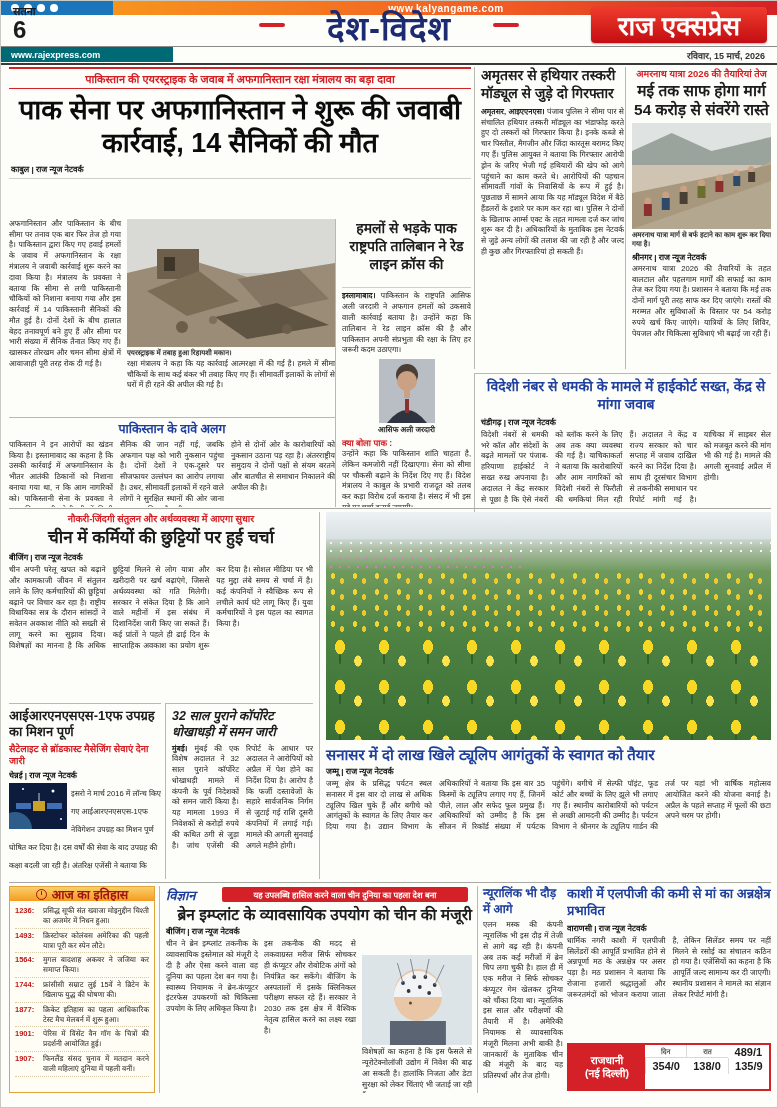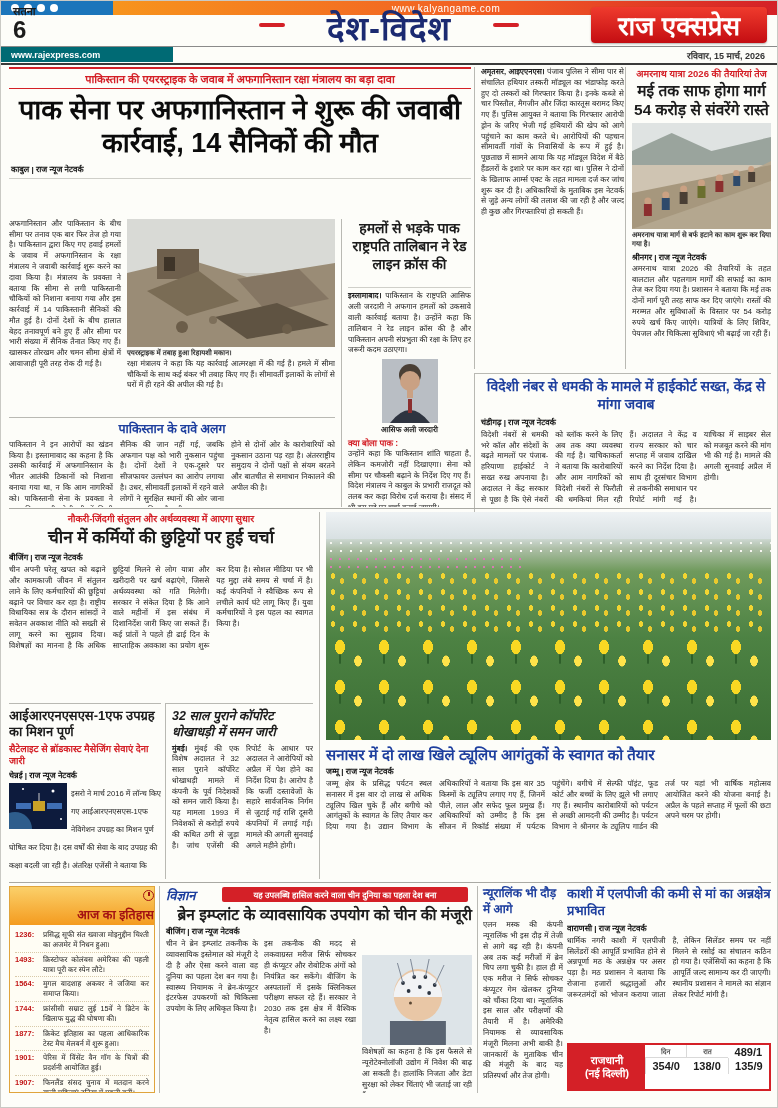--- a/index.html
+++ b/index.html
@@ -25,21 +25,21 @@
   .body-txt { font-size:7.6px; line-height:1.42; text-align:justify; color:#222; }
   .byline { font-size:8px; font-weight:bold; color:#111; }
   .photo { display:block; width:100%; }
   .hr { position:absolute; border-top:1px solid #a9a9a3; }
 
   
   .lead { left:8px; top:66px; width:462px; height:440px; }
   .kicker { color:#d42027; font-weight:bold; font-size:11px; text-align:center; border-top:2px solid #d42027; border-bottom:1px solid #d42027; padding:2px 0; }
   .lead-headline { font-size:27px; font-weight:800; text-align:center; line-height:1.22; color:#0b0b0b; padding:5px 0 2px; }
   .lead-byline { padding:1px 2px 4px; border-bottom:1px solid #cfcfc9; margin-bottom:3px; }
-  .lead-flex { display:flex; gap:6px; height:330px;margin-top:40px; }
+  .lead-flex { display:flex; gap:0; height:330px;margin-top:40px; }
   .lead-left { width:326px; display:flex; flex-direction:column; }
   .lead-row1 { display:flex; gap:6px; height:195px; }
   .lead-colA { width:112px; }
   .lead-photoCol { flex:1; display:flex; flex-direction:column; }
   .lead-photo { height:128px; }
   .photo-caption { font-size:7px; font-weight:bold; padding:1px 0 2px; color:#333; }
   .lead-colB { flex:1; overflow:hidden; }
   .claims { flex:1; border-top:1px solid #b9b9b3; margin-top:3px; padding-top:2px; }
   .claims-title { text-align:center; color:#1e3f9e; font-weight:800; font-size:12.5px; padding-bottom:3px; }
   .claims-body { column-count:3; column-gap:7px; }
@@ -88,21 +88,21 @@
   .sat-byline { padding:0 0 2px; }
   .sat-photo { float:left; width:58px; height:46px; margin:1px 4px 2px 0; }
 
   .fraud { left:164px; top:702px; width:148px; height:176px; border-top:1px solid #b9b9b3; border-left:1px solid #b9b9b3; padding:4px 0 0 6px; }
   .fr-headline { font-size:12.5px; font-weight:800; line-height:1.3; padding-bottom:3px;font-style:italic; }
   .fr-body { column-count:2; column-gap:7px; }
 
   
   .hr-bot { left:8px; width:762px; top:881px; }
   .history { left:8px; top:885px; width:146px; height:207px; border:1px solid #e0a43c; background:#fffdf4; }
-  .hist-header { height:38px; background:linear-gradient(180deg,#fbd06a,#f49b1f); color:#a31212; font-weight:800; font-size:12.5px; display:flex; align-items:flex-end; justify-content:center; gap:5px;flex-direction:column; }
+  .hist-header { height:14px; background:linear-gradient(180deg,#fbd06a,#f49b1f); color:#a31212; font-weight:800; font-size:12.5px; display:flex; align-items:center; justify-content:center; gap:5px; }
   .clock-icon { width:11px; height:11px; border:1.5px solid #a31212; border-radius:50%; position:relative; }
   .clock-icon::after { content:""; position:absolute; left:4px; top:1.5px; width:1.5px; height:4px; background:#a31212; }
   .hist-items { padding:3px 5px; }
   .hist-item { display:flex; gap:4px; padding:2px 0; border-bottom:1px dotted #d8c9a8; }
   .hist-year { color:#c21717; font-weight:bold; font-size:7.5px; min-width:24px; }
   .hist-text { font-size:7.3px; line-height:1.35; text-align:justify; }
 
   .science { left:158px; top:885px; width:404px; height:207px; border-left:1px solid #b9b9b3; padding-left:6px; display:flex; }
   .sci-main { width:306px; display:flex; flex-direction:column; }
   .sci-head-row { position:relative; height:17px; }
@@ -125,21 +125,21 @@
   .rates { left:566px; top:1042px; width:204px; height:48px; border:2px solid #d42027; display:flex; background:#fff; }
   .rates-title { width:76px; background:#d42027; color:#fff; font-weight:800; font-size:10.5px; display:flex; flex-direction:column; align-items:center; justify-content:center; line-height:1.25; text-align:center; }
   .rates-grid { flex:1; display:grid; grid-template-columns:1fr 1fr 1fr; grid-template-rows:13px 1fr 1fr; }
   .rates-h { font-size:7px; font-weight:bold; color:#555; display:flex; align-items:center; justify-content:center; border-bottom:1px solid #d9d9d9; }
   .rates-v { font-size:11px; font-weight:800; display:flex; align-items:center; justify-content:center; }
   .rates-grid > :nth-child(2n) { border-left:1px solid #d9d9d9; }
 
   .footer { left:0; top:1094px; width:778px; height:14px; display:flex; }
   .footer-social { width:112px; background:#1b75bb; display:flex; align-items:center; gap:5px; padding-left:10px; }
   .soc-dot { width:8px; height:8px; border-radius:50%; background:#fff; }
-  .footer-main { flex:1; background:linear-gradient(90deg,#f7941d,#f15a24 60%,#d42027); color:#fff; font-weight:400; font-size:10px; display:flex; align-items:center; justify-content:center; letter-spacing:.5px; }
+  .footer-main { flex:1; background:linear-gradient(90deg,#f7941d,#f15a24 60%,#d42027); color:#fff; font-weight:700; font-size:10px; display:flex; align-items:center; justify-content:center; letter-spacing:.5px; }
 </style>
 </head>
 <body>
 
 <div class="page">
 
   <div class="ed-box">
     <span class="ed-name">सतना</span>
     <span class="ed-page">6</span>
   </div>
@@ -195,20 +195,21 @@
           <rect x="26" y="40" width="4" height="14" fill="#8c2f2f"></rect>
         </svg>
         <div class="portrait-name">आसिफ अली जरदारी</div>
         <div class="quote-label">क्या बोला पाक :</div>
         <div class="body-txt">उन्होंने कहा कि पाकिस्तान शांति चाहता है, लेकिन कमजोरी नहीं दिखाएगा। सेना को सीमा पर चौकसी बढ़ाने के निर्देश दिए गए हैं। विदेश मंत्रालय ने काबुल के प्रभारी राजदूत को तलब कर कड़ा विरोध दर्ज कराया है। संसद में भी इस मुद्दे पर चर्चा कराई जाएगी।</div>
       </aside>
     </div>
   </section>
 
   <section class="sec amritsar">
+    <h2 class="a-headline">अमृतसर से हथियार तस्करी मॉड्यूल से जुड़े दो गिरफ्तार</h2>
     <p class="body-txt"><b>अमृतसर, आइएएनएस।</b> <span>पंजाब पुलिस ने सीमा पार से संचालित हथियार तस्करी मॉड्यूल का भंडाफोड़ करते हुए दो तस्करों को गिरफ्तार किया है। इनके कब्जे से चार पिस्तौल, मैगजीन और जिंदा कारतूस बरामद किए गए हैं। पुलिस आयुक्त ने बताया कि गिरफ्तार आरोपी ड्रोन के जरिए भेजी गई हथियारों की खेप को आगे पहुंचाने का काम करते थे। आरोपियों की पहचान सीमावर्ती गांवों के निवासियों के रूप में हुई है। पूछताछ में सामने आया कि यह मॉड्यूल विदेश में बैठे हैंडलरों के इशारे पर काम कर रहा था। पुलिस ने दोनों के खिलाफ आर्म्स एक्ट के तहत मामला दर्ज कर जांच शुरू कर दी है। अधिकारियों के मुताबिक इस नेटवर्क से जुड़े अन्य लोगों की तलाश की जा रही है और जल्द ही कुछ और गिरफ्तारियां हो सकती हैं।</span></p>
   </section>
 
   <section class="sec amarnath">
     <div class="kicker-sm">अमरनाथ यात्रा 2026 की तैयारियां तेज</div>
     <h2 class="am-headline">मई तक साफ होगा मार्ग 54 करोड़ से संवरेंगे रास्ते</h2>
     <svg class="photo am-photo" viewBox="0 0 140 106" preserveAspectRatio="none">
       <rect width="140" height="106" fill="#cfc4b2"></rect>
       <rect width="140" height="28" fill="#dfe3e2"></rect>
       <polygon points="0,28 40,10 80,28 140,14 140,42 0,42" fill="#9aa49d"></polygon>

